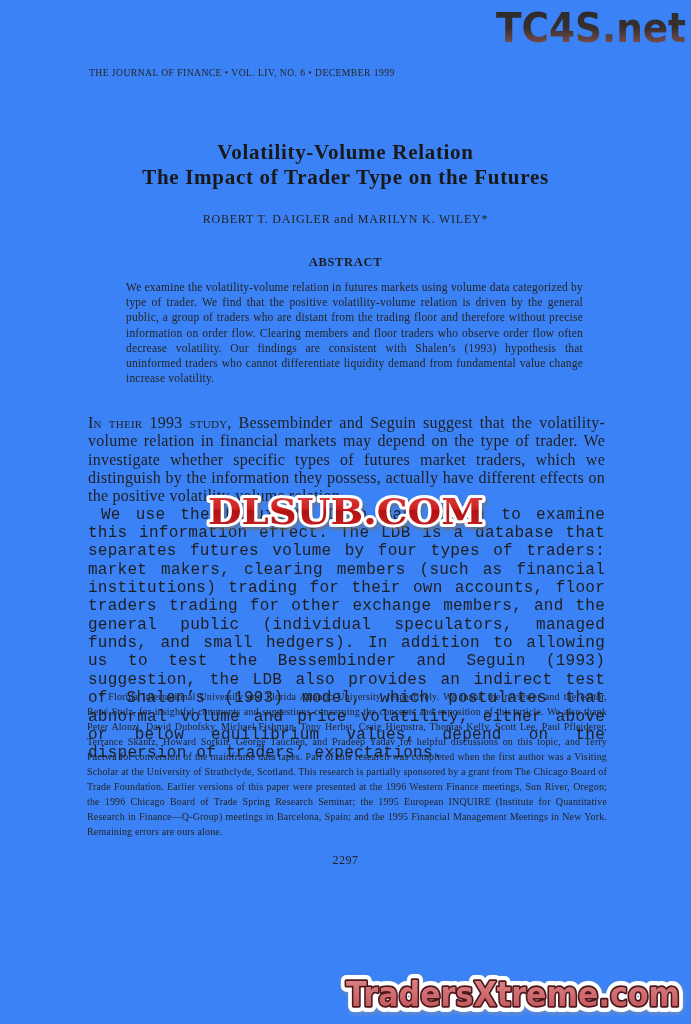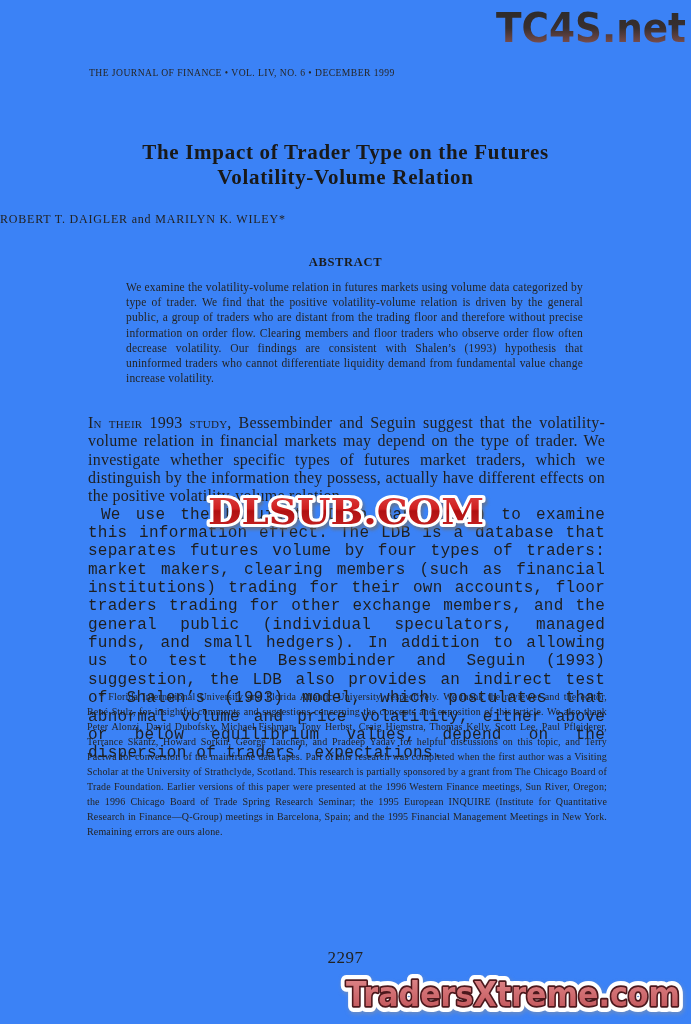--- a/index.html
+++ b/index.html
@@ -33,21 +33,21 @@
     line-height: 24.5px;
     letter-spacing: 0.7px;
     color: #191919;
   }
   .title span { display: block; }
   .authors {
     position: absolute;
     top: 212px;
     left: 0;
     width: 691px;
-    text-align: left;
+    text-align: center;
     font-size: 12px;
     letter-spacing: 0.8px;
     color: #222222;
   }
   .abstract-head {
     position: absolute;
     top: 255px;
     left: 0;
     width: 691px;
     text-align: center;
@@ -90,25 +90,25 @@
     margin: 0;
     font-size: 10px;
     line-height: 15px;
     letter-spacing: 0.15px;
     text-indent: 12px;
     text-align: justify;
     color: #242424;
   }
   .pageno {
     position: absolute;
-    top: 948px;
+    top: 853px;
     left: 0;
     width: 691px;
     text-align: center;
-    font-size: 17px;
+    font-size: 12px;
     letter-spacing: 0.5px;
     color: #222222;
   }
   .wm-top    { position: absolute; top: 2px;   left: 493px; }
   .wm-mid    { position: absolute; top: 484px; left: 198px; }
   .wm-bottom { position: absolute; top: 965px; left: 338px; }
   .wm-mid text {
     filter: drop-shadow(2px 3px 1.5px rgba(110,110,110,0.65));
   }
   .wm-bottom .glow {
@@ -128,22 +128,22 @@
         <stop offset="0.78" stop-color="#6e4848"></stop>
         <stop offset="1" stop-color="#a27272"></stop>
       </linearGradient>
     </defs>
     <text x="98" y="40" text-anchor="middle" font-family="'DejaVu Sans', sans-serif" font-weight="bold" font-size="40" fill="url(#tc4s-grad)" textLength="190" lengthAdjust="spacingAndGlyphs">TC4S.net</text>
   </svg>
 
   <div class="journal-line">THE JOURNAL OF FINANCE • VOL. LIV, NO. 6 • DECEMBER 1999</div>
 
   <h1 class="title">
+    <span>Volatility-Volume Relation</span>
     <span>The Impact of Trader Type on the Futures</span>
-    <span>Volatility-Volume Relation</span>
   </h1>
 
   <div class="authors">ROBERT T. DAIGLER and MARILYN K. WILEY*</div>
 
   <div class="abstract-head">ABSTRACT</div>
   <p class="abstract-text">We examine the volatility-volume relation in futures markets using volume data categorized by type of trader. We find that the positive volatility-volume relation is driven by the general public, a group of traders who are distant from the trading floor and therefore without precise information on order flow. Clearing members and floor traders who observe order flow often decrease volatility. Our findings are consistent with Shalen’s (1993) hypothesis that uninformed traders who cannot differentiate liquidity demand from fundamental value change increase volatility.</p>
 
   <div class="body-col">
     <p class="p1"><span class="lead">In their 1993 study,</span><span> Bessembinder and Seguin suggest that the volatility-volume relation in financial markets may depend on the type of trader. We investigate whether specific types of futures market traders, which we distinguish by the information they possess, actually have different effects on the positive volatility-volume relation.</span></p>
     <p class="p2">We use the Liquidity Data Bank (LDB) to examine this information effect. The LDB is a database that separates futures volume by four types of traders: market makers, clearing members (such as financial institutions) trading for their own accounts, floor traders trading for other exchange members, and the general public (individual speculators, managed funds, and small hedgers). In addition to allowing us to test the Bessembinder and Seguin (1993) suggestion, the LDB also provides an indirect test of Shalen’s (1993) model, which postulates that abnormal volume and price volatility, either above or below equilibrium values, depend on the dispersion of traders’ expectations.</p>

